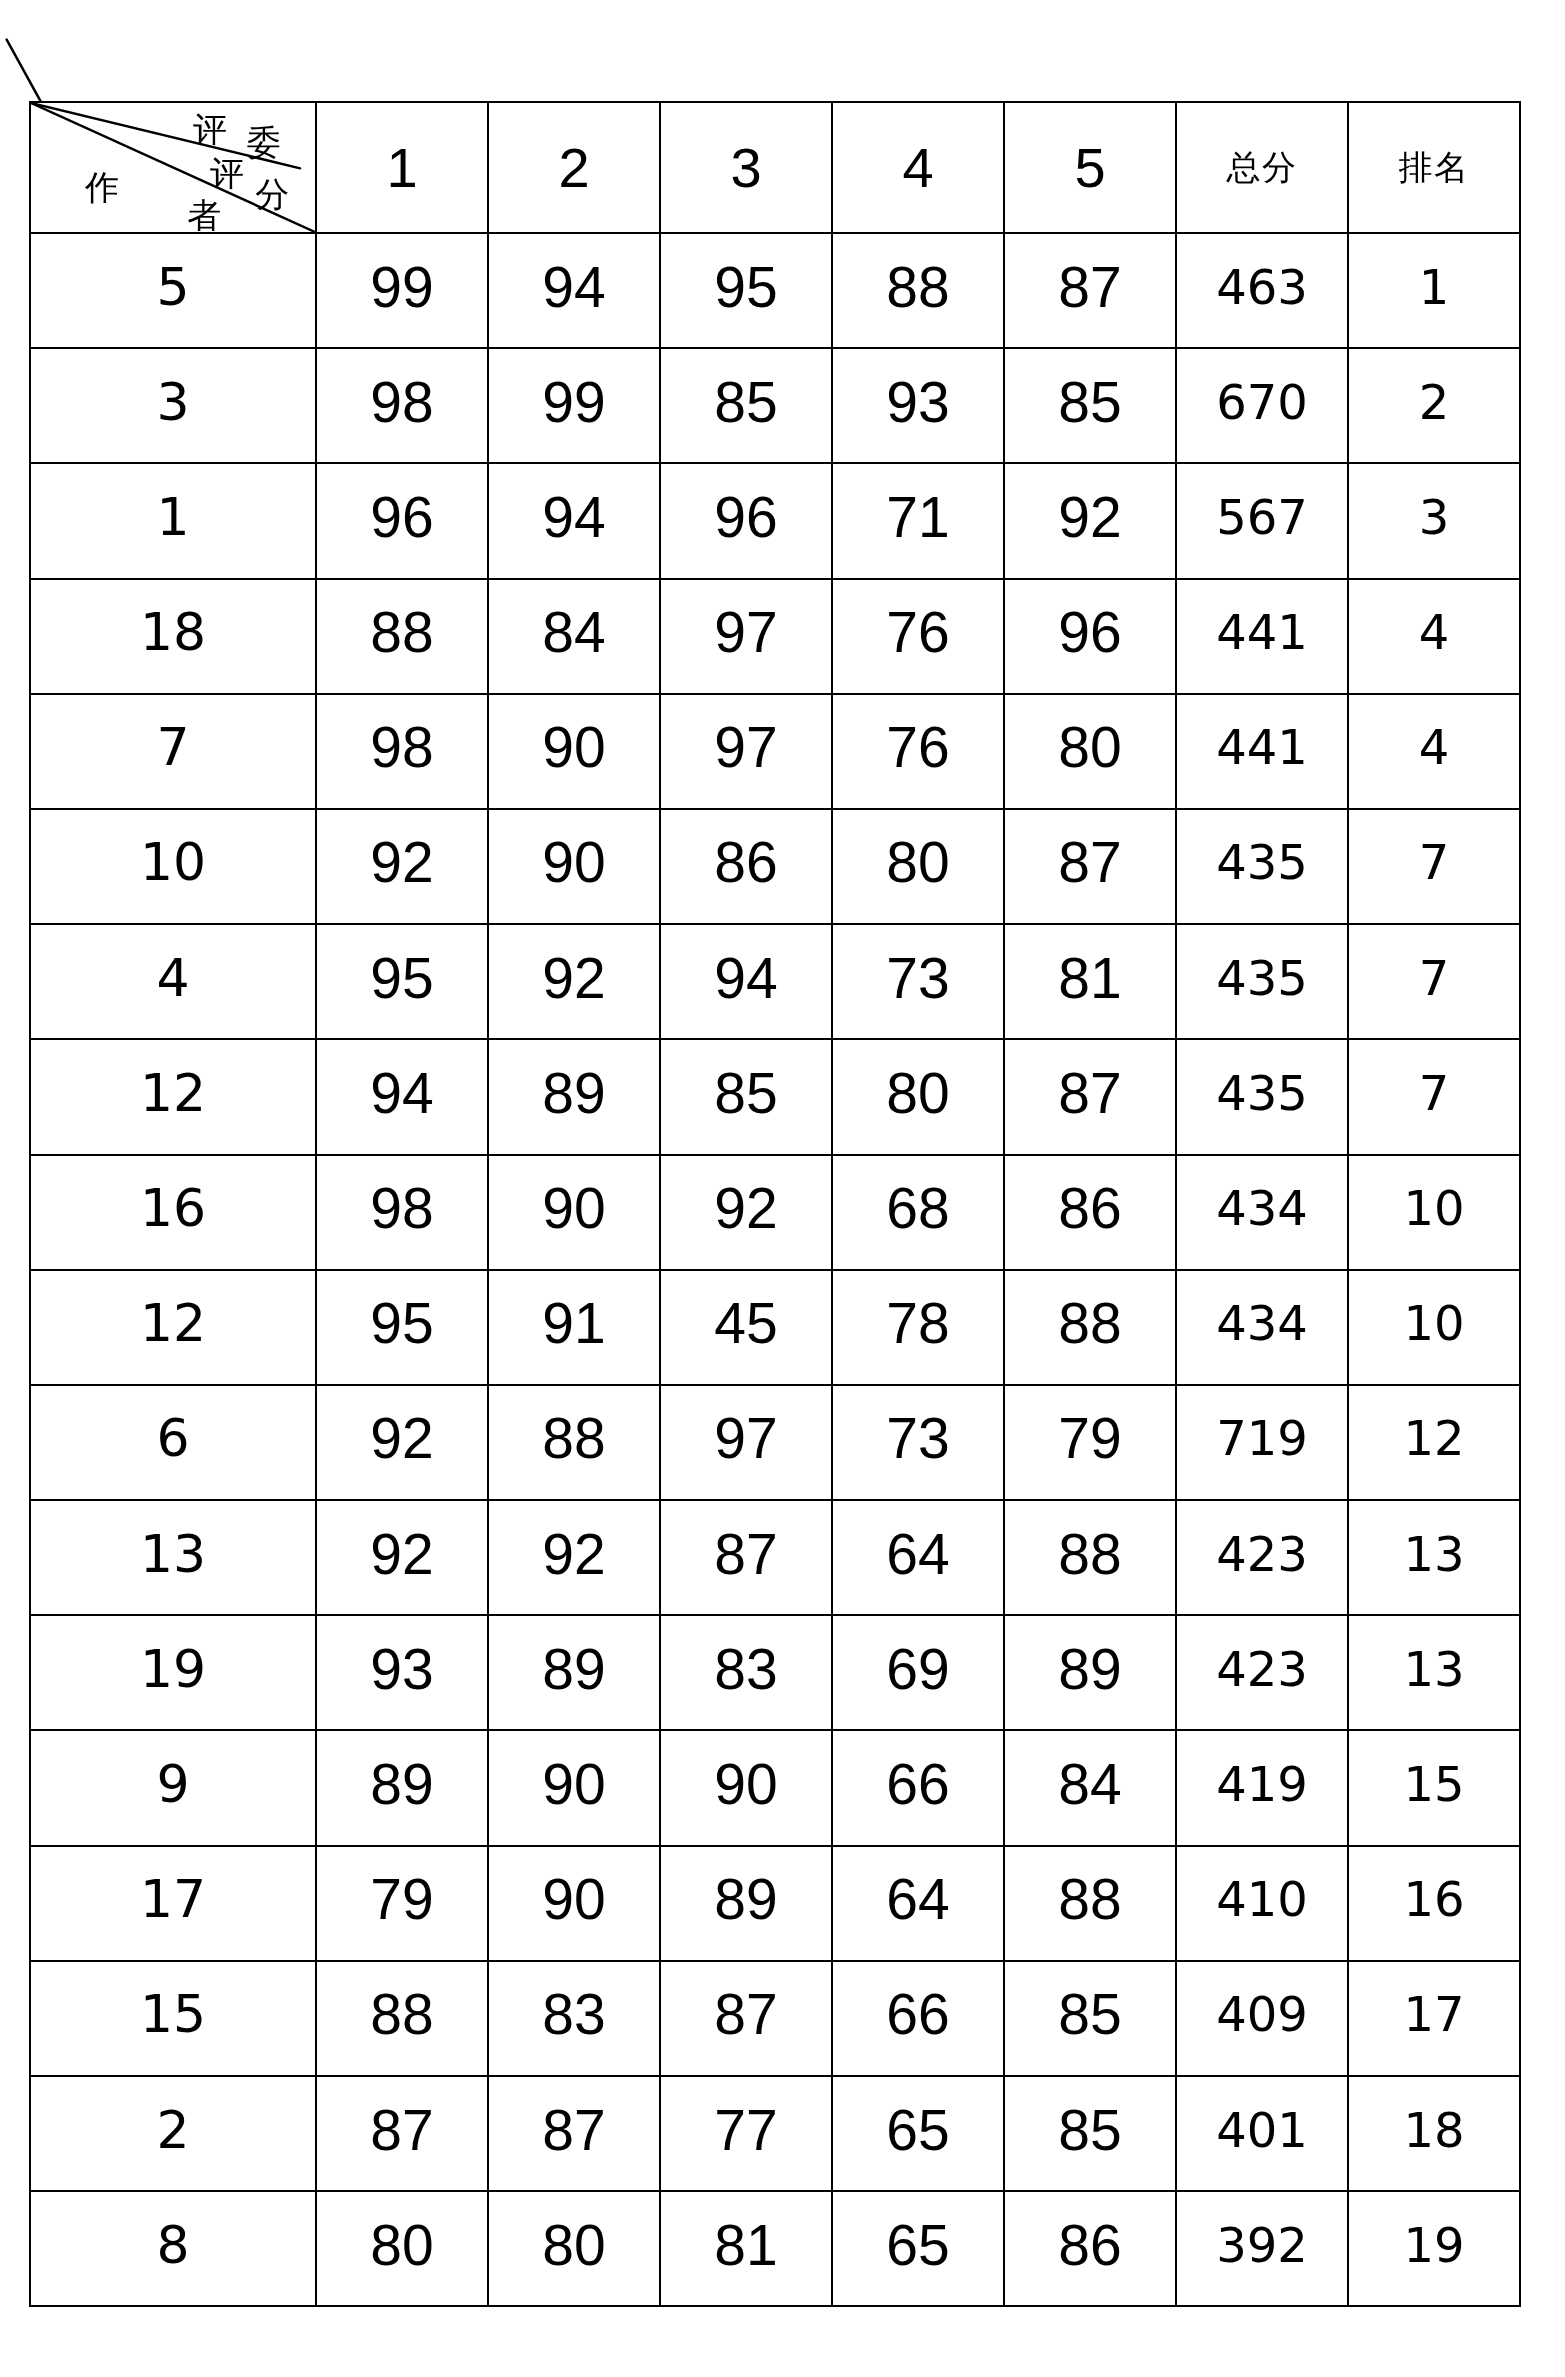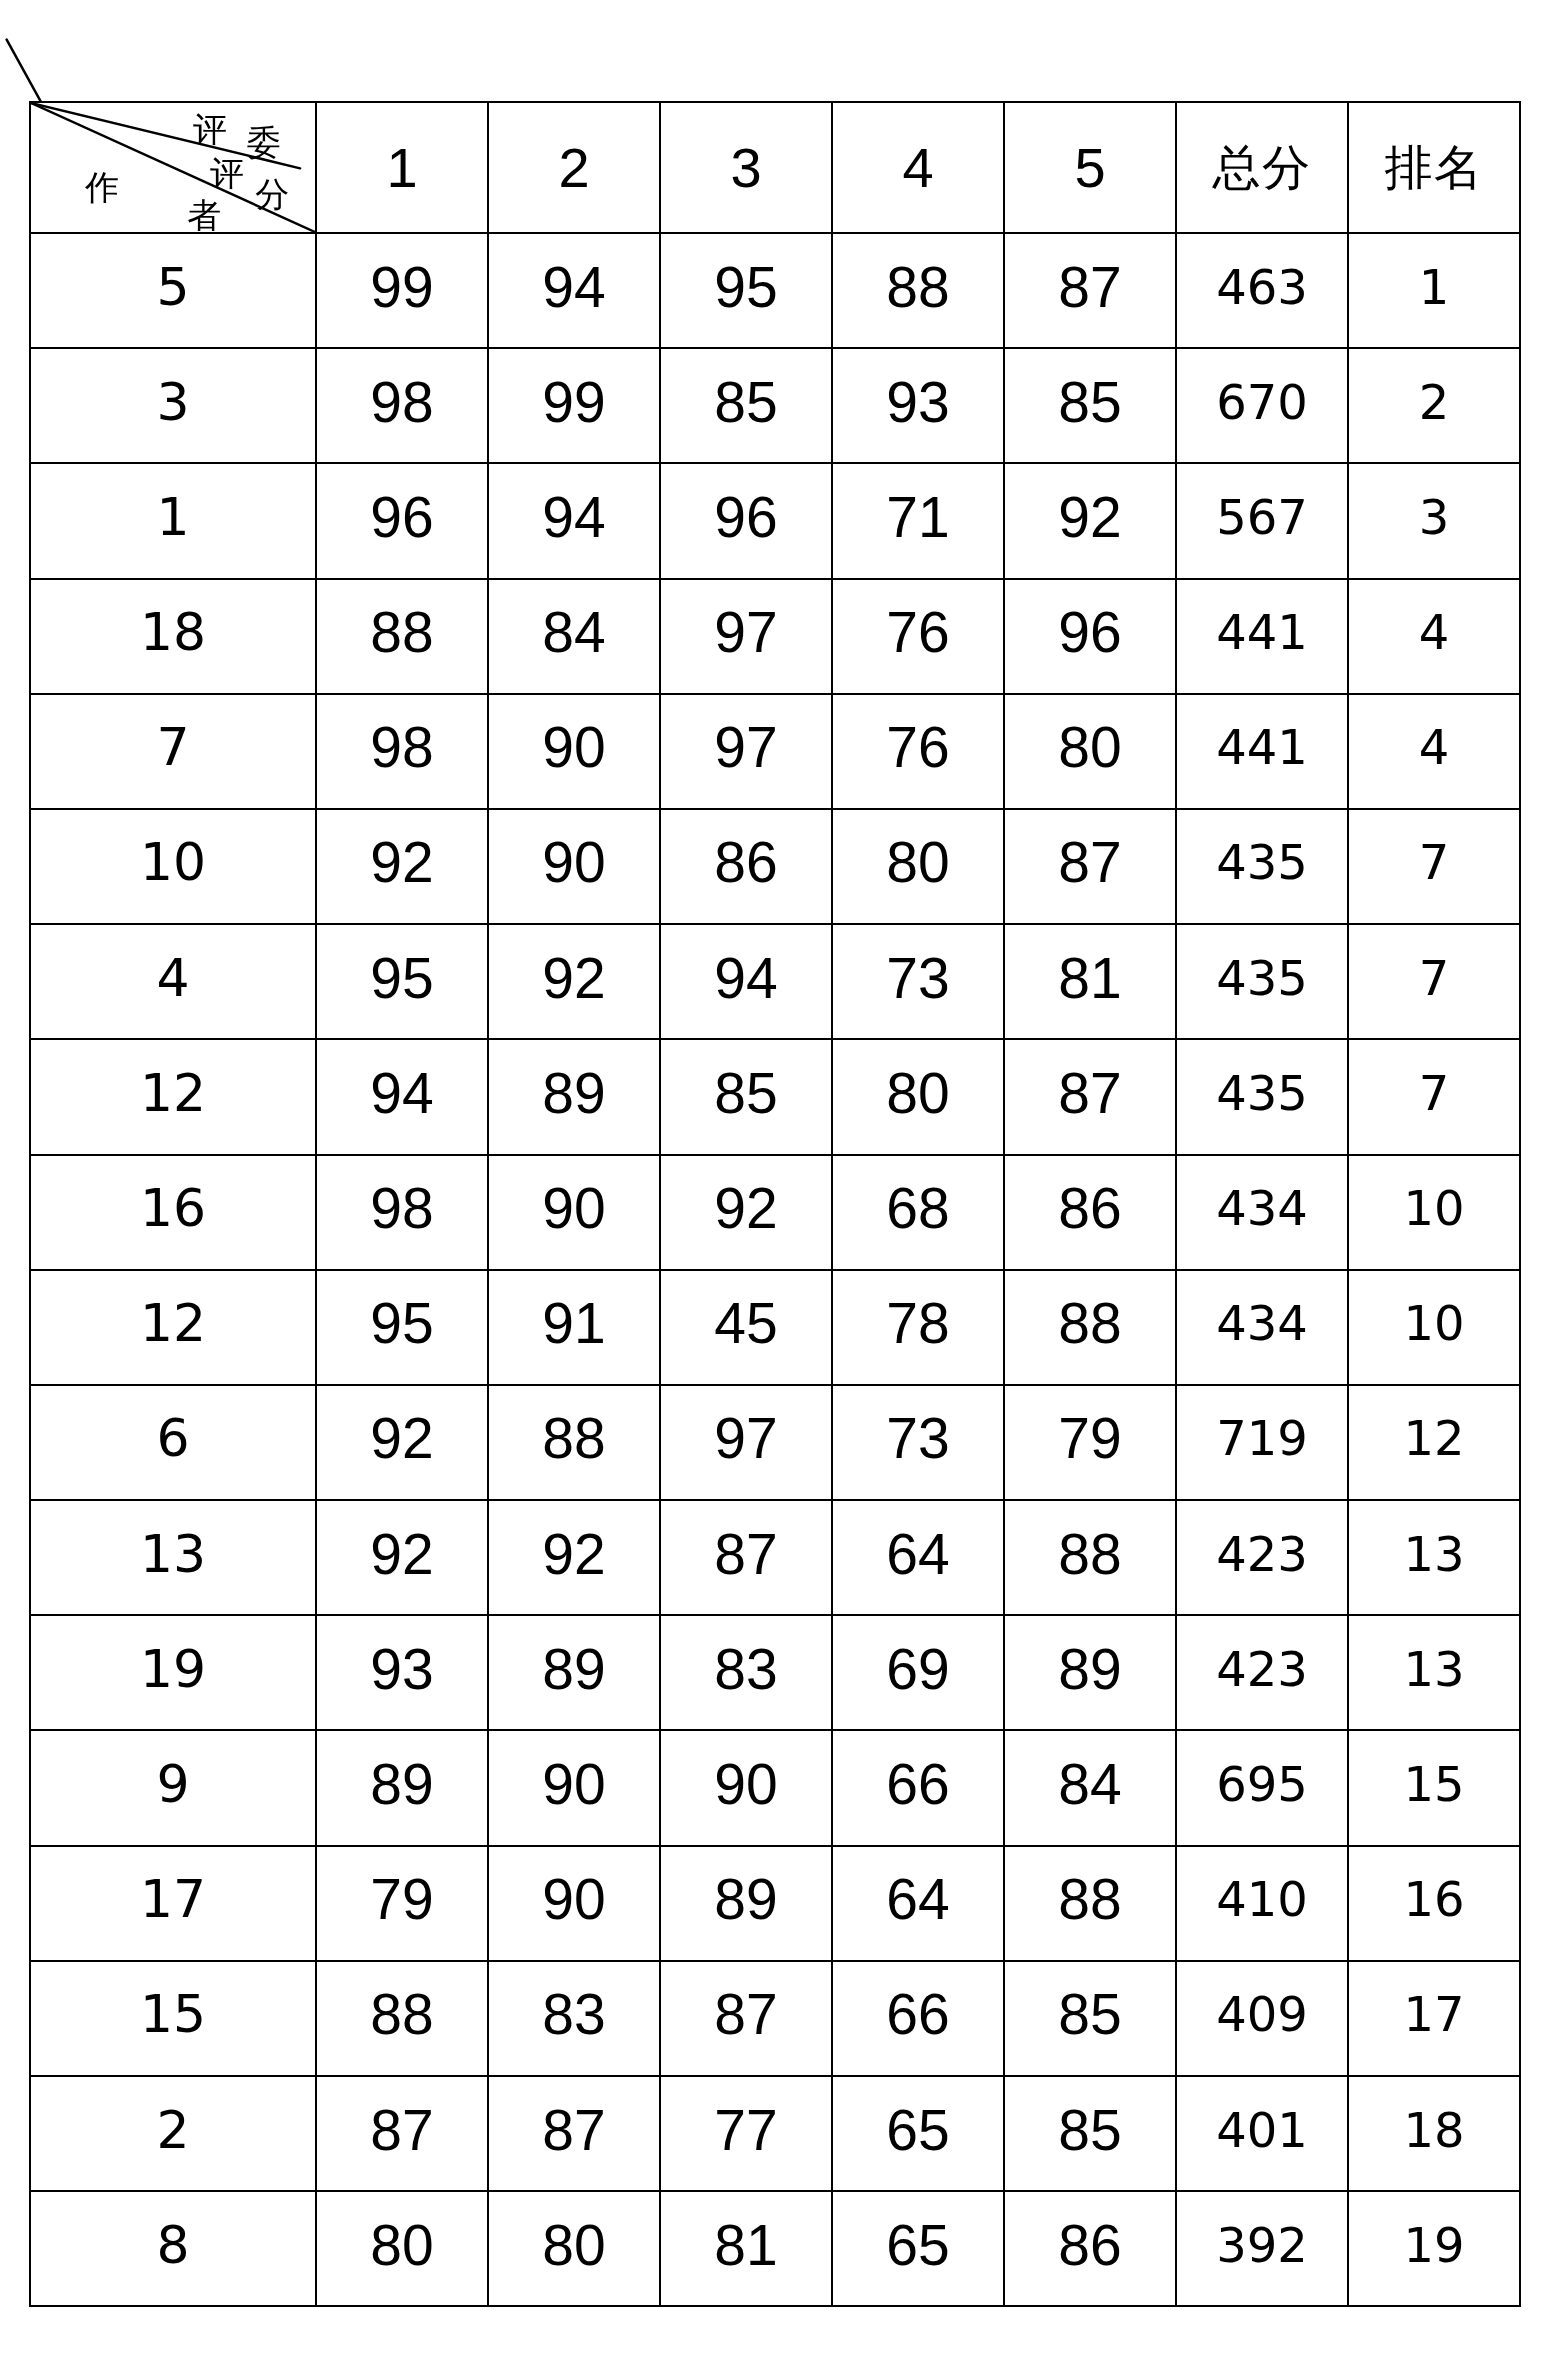--- a/index.html
+++ b/index.html
@@ -38,21 +38,21 @@
   }
   #score-table tbody td {
     height: 105px;
     padding-bottom: 8.2px;
   }
   .num-head {
     font-size: 56px;
     font-family: "Liberation Sans", sans-serif;
   }
   .zh-head {
-    font-size: 48px;
+    font-size: 34px;
     font-family: "Liberation Sans", sans-serif;
     letter-spacing: 1.6px;
   }
   td.author {
     font-size: 52px;
     font-family: "DejaVu Sans", sans-serif;
   }
   td.score {
     font-size: 57px;
     font-family: "Liberation Sans", sans-serif;
@@ -272,21 +272,21 @@
     <td class="total">423</td>
     <td class="rank">13</td>
   </tr>
         <tr>
     <td class="author">9</td>
     <td class="score">89</td>
     <td class="score">90</td>
     <td class="score">90</td>
     <td class="score">66</td>
     <td class="score">84</td>
-    <td class="total">695</td>
+    <td class="total">419</td>
     <td class="rank">15</td>
   </tr>
         <tr>
     <td class="author">17</td>
     <td class="score">79</td>
     <td class="score">90</td>
     <td class="score">89</td>
     <td class="score">64</td>
     <td class="score">88</td>
     <td class="total">410</td>

